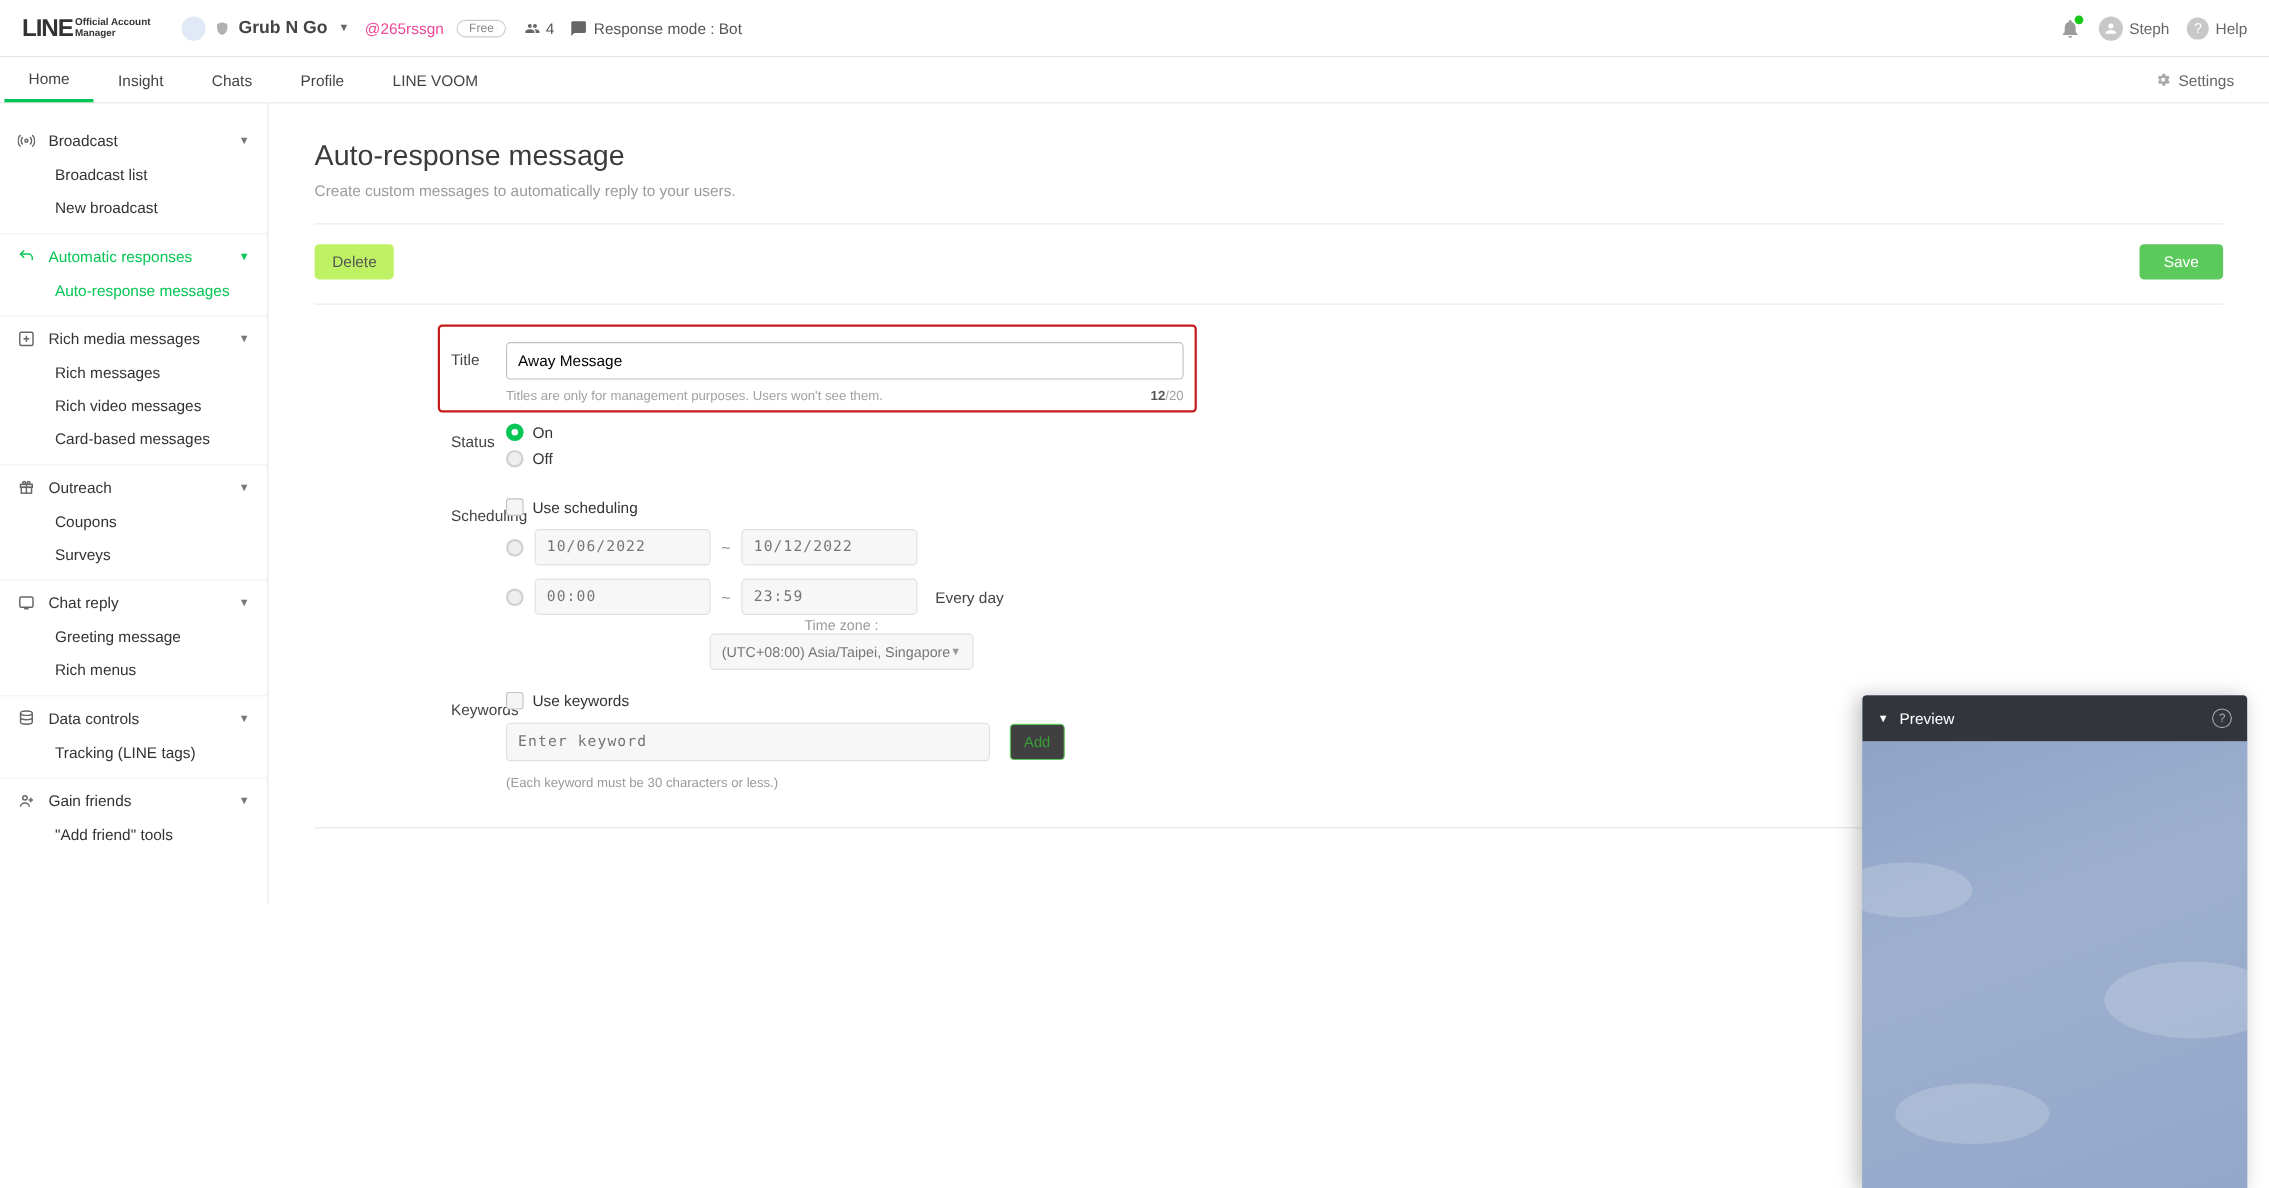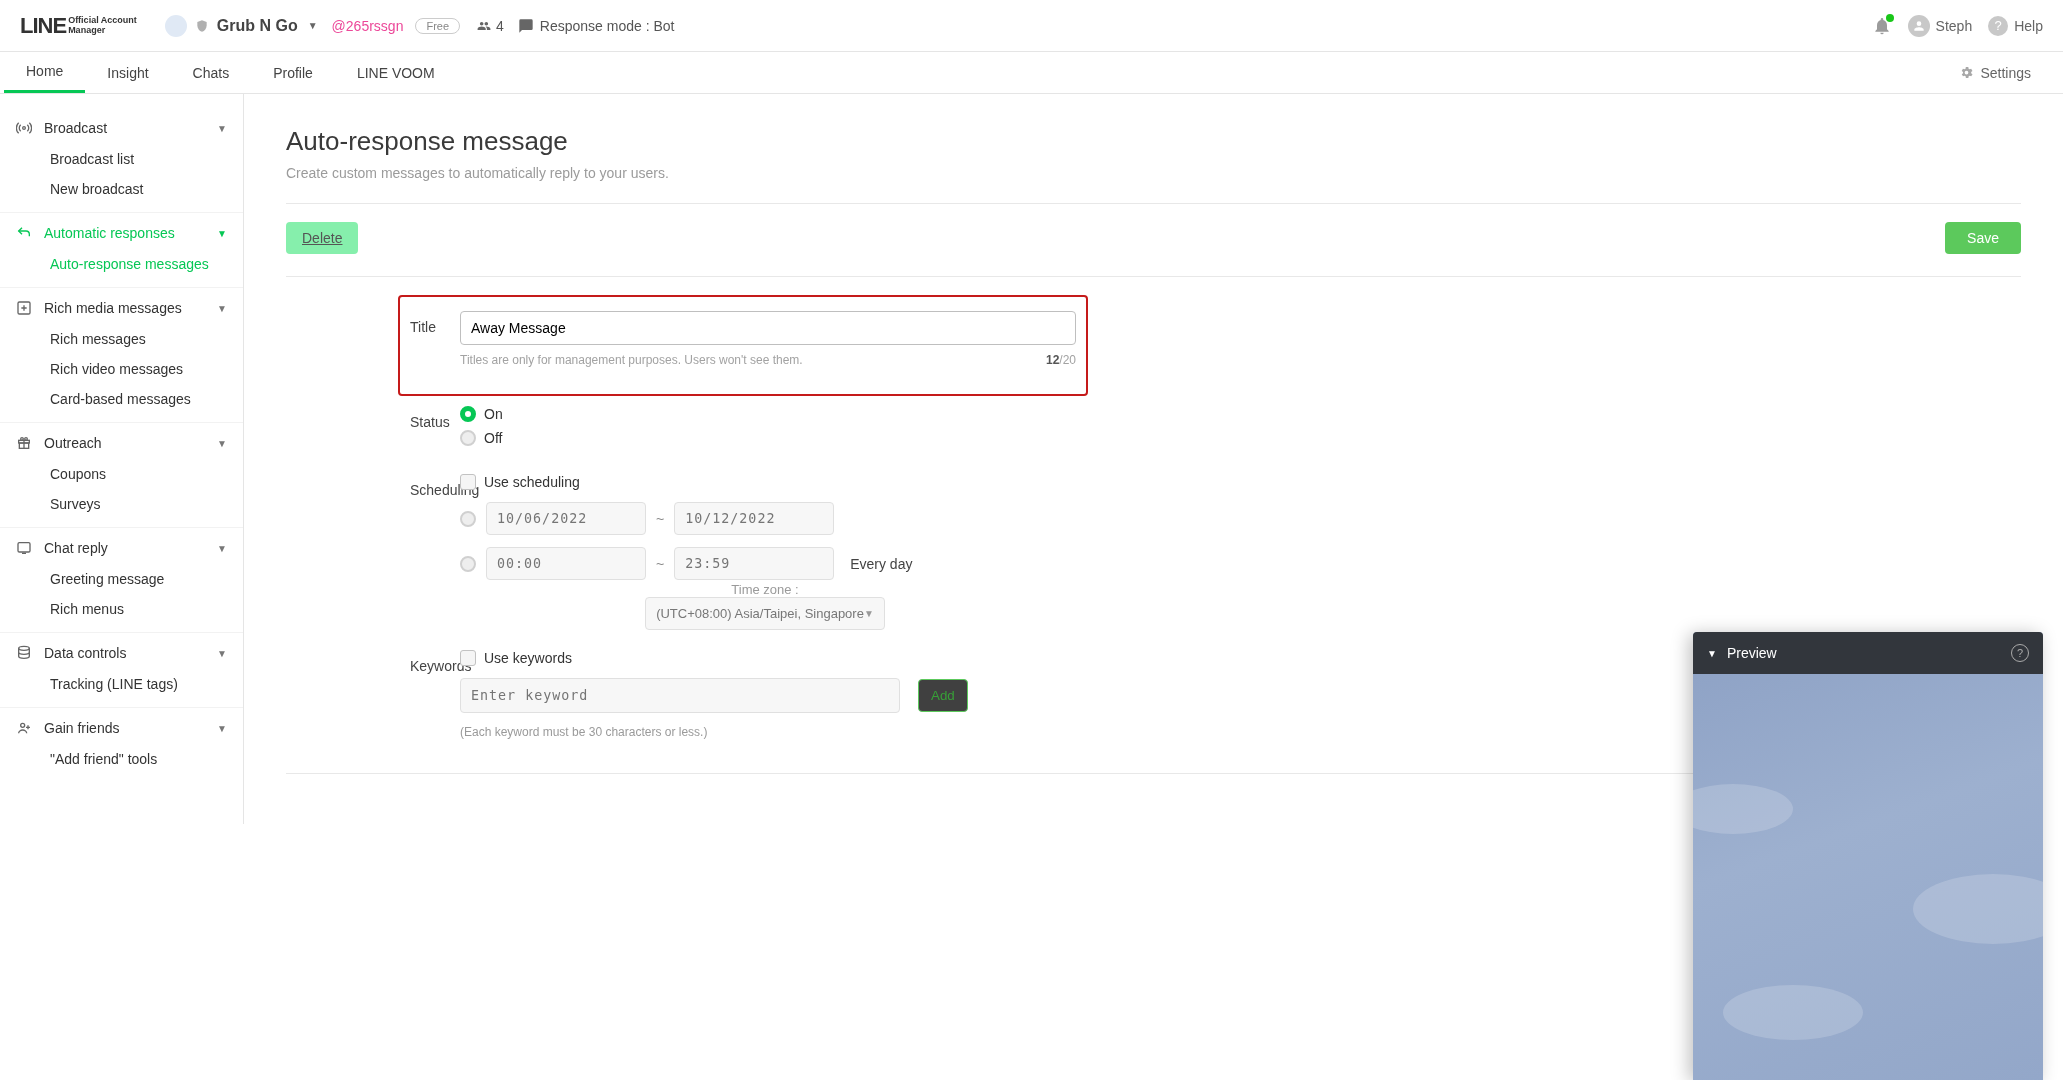--- a/index.html
+++ b/index.html
@@ -46,28 +46,28 @@
 .side-sub { padding: 7px 16px 7px 50px; color: #333; cursor: pointer; }
 .side-sub.active { color: #06c755; font-weight: 500; }
 
 
 .main { flex: 1; padding: 32px 42px; position: relative; }
 .page-title { font-size: 26px; font-weight: 500; color: #3a3a3a; margin-bottom: 8px; }
 .page-desc { color: #9b9b9b; margin-bottom: 12px; }
 .hr { border-top: 1px solid #e8e8e8; margin: 22px 0 18px; }
 .actionbar { display: flex; align-items: center; }
 .btn { padding: 8px 16px; border-radius: 4px; border: none; cursor: pointer; font-size: 14px; }
-.btn-grey { background: #86efac; color: #555; text-decoration: underline; }
+.btn-grey { background: #bef264; color: #555; }
 .btn-green { background: #5cc95c; color: #fff; margin-left: auto; padding: 8px 22px; }
 .form-row { display: flex; padding: 10px 0; }
 
 .form-row > .lbl { width: 174px; padding: 8px 0 0 124px; color: #444; flex-shrink: 0; }
 .form-body { flex: 1; max-width: 610px; }
 
-.hl-box { border: 2px solid #c51a1a; border-radius: 4px; padding: 14px 10px 27px 10px; margin-left: 112px; max-width: 690px; }
+.hl-box { border: 2px solid #c51a1a; border-radius: 4px; padding: 14px 10px 6px 10px; margin-left: 112px; max-width: 690px; }
 .hl-box .innerrow { display: flex; }
 .hl-box .innerrow .ilbl { width: 50px; padding-top: 8px; color: #444; }
 .hl-box .innerrow .ibody { flex: 1; }
 .title-input { width: 100%; padding: 8px 10px; border: 1px solid #bfbfbf; border-radius: 4px; font-size: 14px; }
 .title-help { display: flex; justify-content: space-between; font-size: 12px; color: #a2a2a2; margin-top: 8px; }
 .title-count .cur { font-weight: 700; color: #555; }
 
 .radio { display: flex; align-items: center; gap: 8px; margin-bottom: 8px; }
 .radio-dot { width: 16px; height: 16px; border-radius: 50%; border: 5px solid #06c755; background: #fff; }
 .radio-dot.off { border: 2px solid #d0d0d0; background: #eee; width: 16px; height: 16px; }

